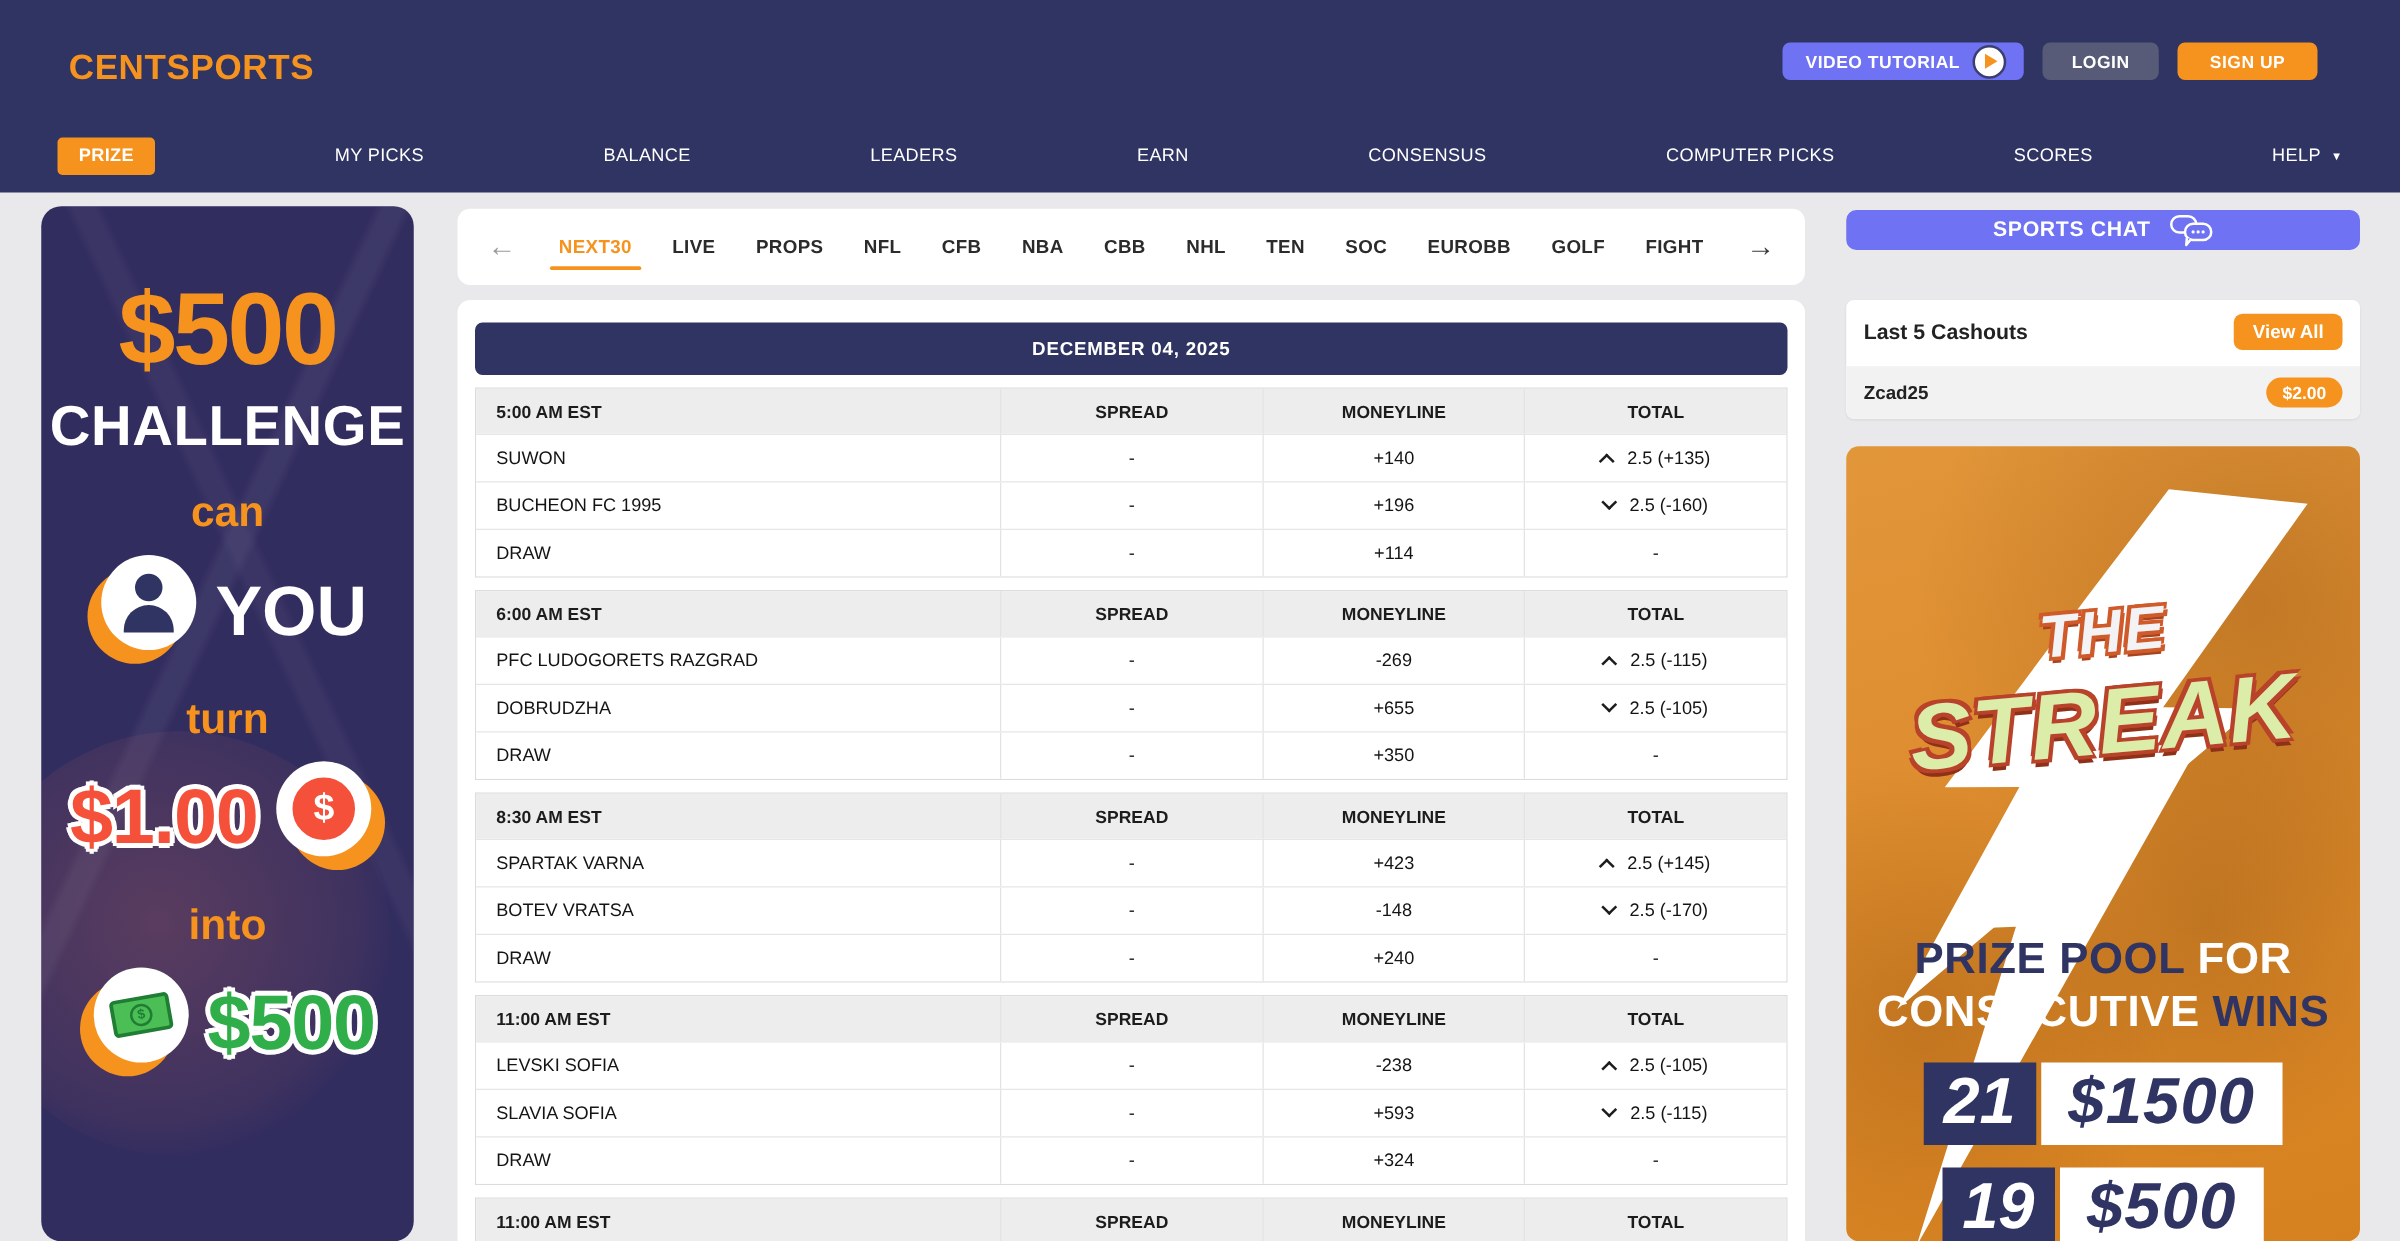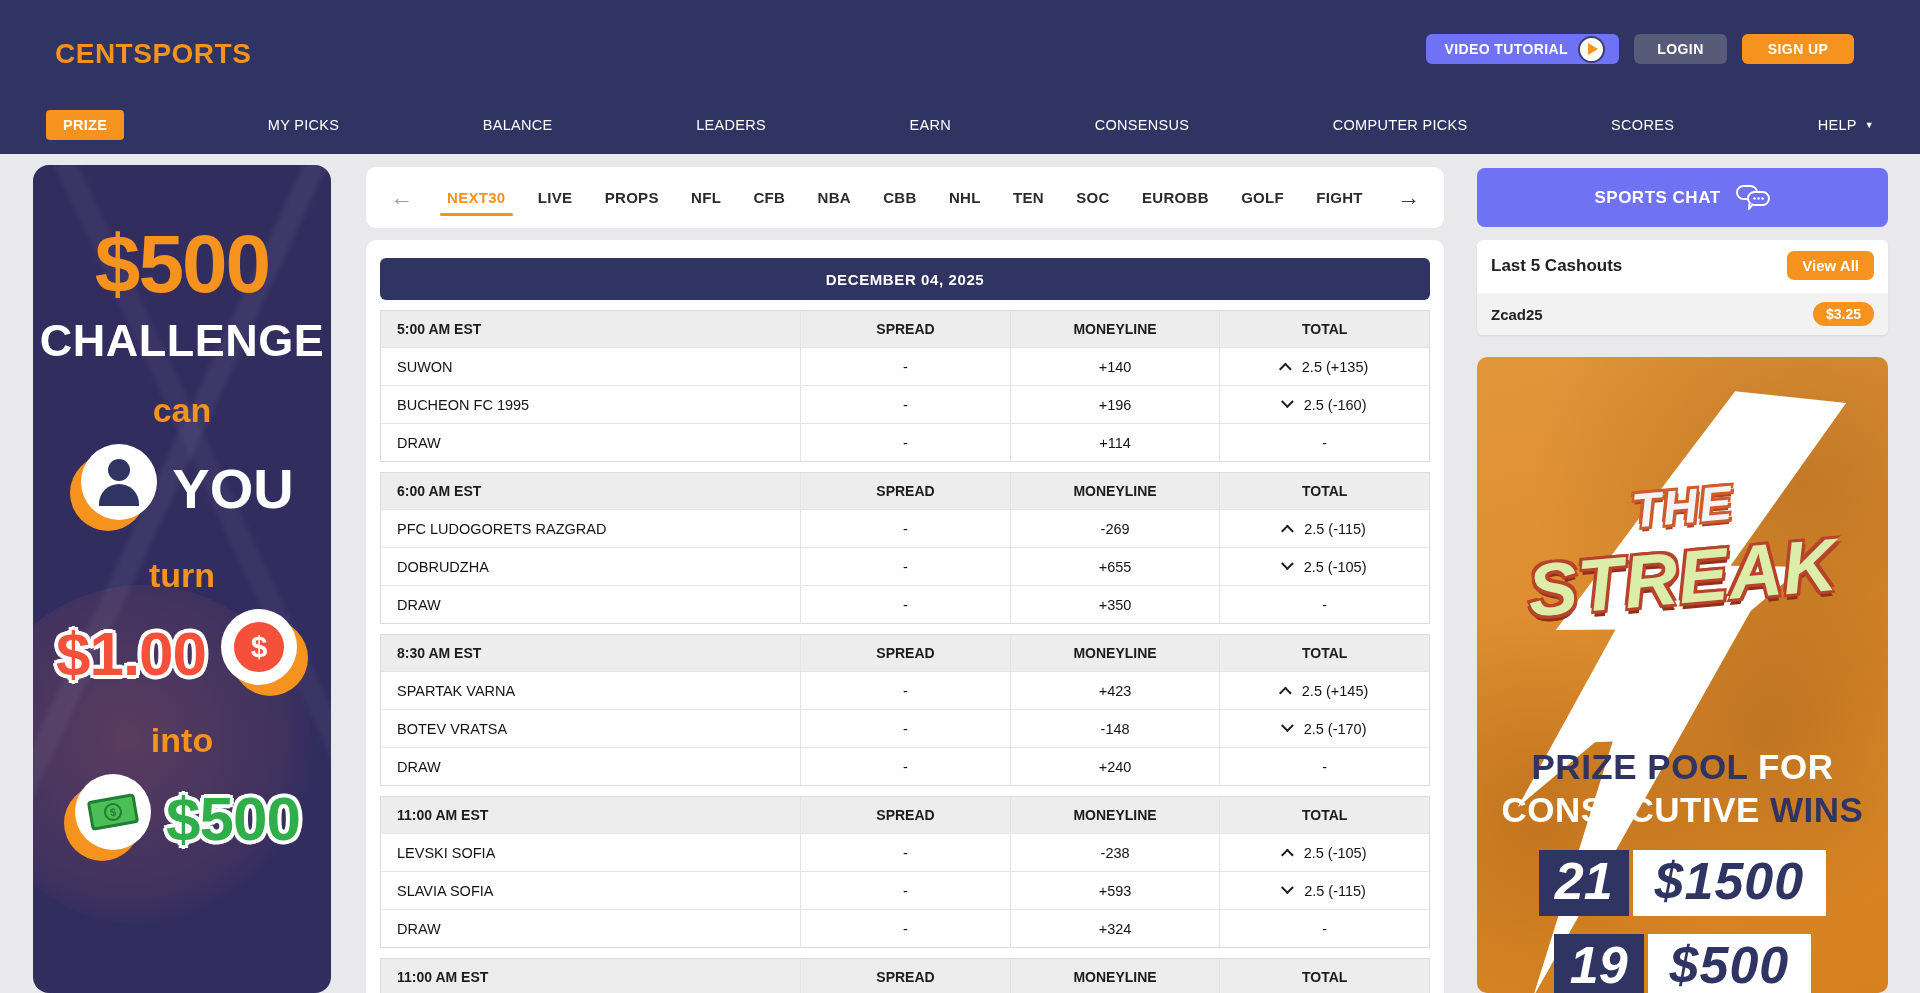--- a/index.html
+++ b/index.html
@@ -79,21 +79,21 @@
   .g-head { display:flex; height:36px; background:#ededee; font-weight:700; font-size:14px; color:#1c1c1c; }
   .g-row { display:flex; height:38px; background:#fff; border-top:1px solid #e6e6e6; font-size:14.5px; color:#141414; cursor:pointer; }
   .cell { width:20%; display:flex; align-items:center; justify-content:center; border-left:1px solid #e3e3e3; }
   .cell.team { width:40%; justify-content:flex-start; padding-left:16px; border-left:none; }
   .chev { border-style:solid; border-color:#1c1c1c; border-width:0 2.4px 2.4px 0; padding:3.4px;
           display:inline-block; margin-right:12px; }
   .chev.up { transform:rotate(-135deg) translate(-2px,-2px); }
   .chev.down { transform:rotate(45deg) translate(-2px,-2px); }
 
   
-  .chat-btn { position:absolute; left:1477px; top:168px; width:411px; height:59px; background:#6e72f3;
+  .chat-btn { position:absolute; left:1477px; top:168px; width:411px; height:32px; background:#6e72f3;
               border-radius:8px; color:#fff; font-weight:700; font-size:17px; letter-spacing:.5px;
               display:flex; align-items:center; justify-content:center; gap:14px; cursor:pointer; }
   .cash-card { position:absolute; left:1477px; top:240px; width:411px; background:#fff; border-radius:6px;
                overflow:hidden; box-shadow:0 1px 2px rgba(0,0,0,.08); }
   .cash-head { display:flex; justify-content:space-between; align-items:center; padding:11px 14px; }
   .cash-title { font-size:17px; font-weight:700; color:#222; }
   .viewall { background:#f6921e; color:#fff; font-size:15px; font-weight:700; padding:6px 15px;
              border-radius:7px; cursor:pointer; }
   .cash-row { display:flex; justify-content:space-between; align-items:center; background:#f2f2f3;
               padding:9px 14px; margin-top:2px; }
@@ -394,21 +394,21 @@
 </div>
 
 <div class="cash-card">
   <div class="cash-head">
     <span class="cash-title">Last 5 Cashouts</span>
     <span class="viewall">View All</span>
   </div>
   <div id="cash-rows">
       <div class="cash-row">
         <span class="cash-user">Zcad25</span>
-        <span class="cash-amt">$3.25</span>
+        <span class="cash-amt">$2.00</span>
       </div>
     </div>
 </div>
 
 <div class="streak">
   <svg class="bolt" width="330" height="640" viewBox="0 0 100 195">
     <polygon points="56,2 90,2 62,55 84,53 8,135 30,78 12,80 40,30" fill="#fff" transform="skewX(-2)"></polygon>
     <polygon points="50,60 72,58 14,192 30,112 16,114" fill="#fff"></polygon>
   </svg>
   <div class="the-line">THE</div>

